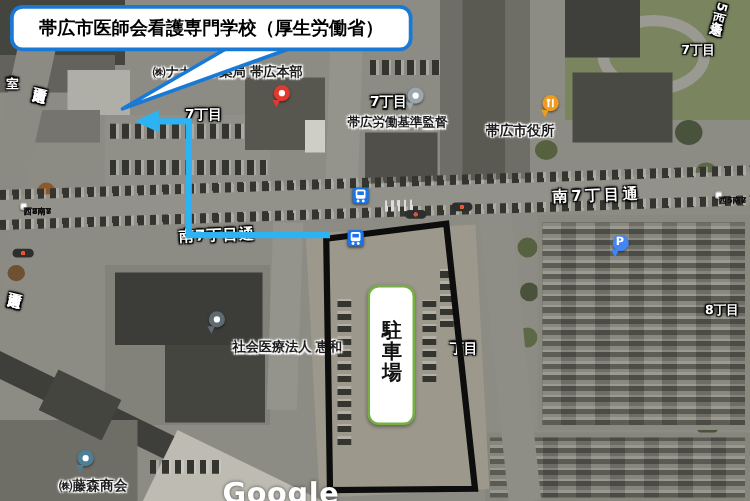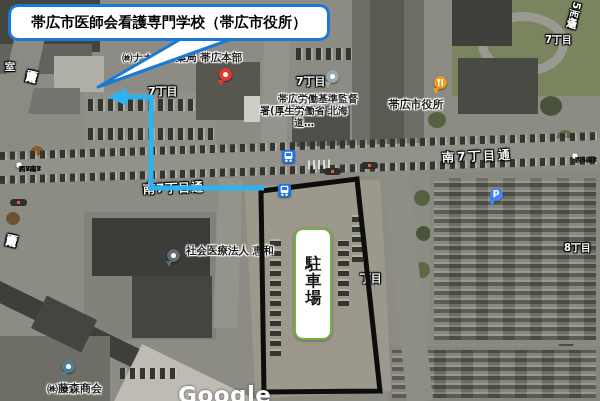--- a/index.html
+++ b/index.html
@@ -166,35 +166,34 @@
     <polygon points="127,88 108,97 127,106" fill="#2bb3f3"></polygon>
 
     <polygon points="186,36 240,36 98,87" fill="#ffffff" stroke="#1b79d6" stroke-width="3" stroke-linejoin="round"></polygon>
   </svg>
 
   <div class="lbl lbl-poi" style="left:122px;top:51px;font-size:10.5px;">㈱ナカジマ薬局 帯広本部</div>
   <div class="lbl lbl-road" style="left:148px;top:84px;font-size:11px;">7丁目</div>
   <div class="lbl lbl-road" style="left:296px;top:74px;font-size:11px;">7丁目</div>
   <div class="lbl lbl-poi" style="left:250px;top:93px;font-size:10px;line-height:12px;text-align:center;width:108px;white-space:normal;">
     <div style="position:static;text-align:right;">帯広労働基準監督</div>
-    <div style="position:static;">署(厚生労働省 北海道…</div>
   </div>
   <div class="lbl lbl-poi" style="left:366px;top:98px;font-size:11px;line-height:13px;text-align:center;width:100px;white-space:normal;">
     <div style="position:static;">帯広市役所</div>
   </div>
   <div class="lbl lbl-road" style="left:545px;top:33px;font-size:10px;">7丁目</div>
   <div class="lbl lbl-road vtext" style="left:570px;top:2px;font-size:10.5px;transform:rotate(14deg);">西5条通</div>
   <div class="lbl lbl-road" style="left:5px;top:60px;font-size:10px;">室</div>
   <div class="lbl lbl-road vtext" style="left:26px;top:62px;font-size:11px;transform:rotate(13deg);">西南大通</div>
   <div class="lbl lbl-road vtext" style="left:6px;top:226px;font-size:11px;transform:rotate(13deg);">西南大通</div>
   <div class="lbl lbl-road" style="left:143px;top:180px;font-size:12px;transform:rotate(-2deg);letter-spacing:1px;">南7丁目通</div>
   <div class="lbl lbl-road" style="left:442px;top:148px;font-size:12px;transform:rotate(-2deg);letter-spacing:3px;">南7丁目通</div>
   <div class="lbl lbl-road" style="left:564px;top:241px;font-size:10px;">8丁目</div>
   <div class="lbl lbl-road" style="left:360px;top:271px;font-size:11px;">丁目</div>
-  <div class="lbl lbl-poi" style="left:186px;top:244px;font-size:10.5px;line-height:12px;white-space:normal;width:128px;">
+  <div class="lbl lbl-poi" style="left:186px;top:272px;font-size:10.5px;line-height:12px;white-space:normal;width:128px;">
     <div style="position:static;">社会医療法人 恵和</div>
   </div>
   <div class="lbl lbl-poi" style="left:47px;top:381px;font-size:11px;">㈱藤森商会</div>
 
   <div class="signbox" style="left:16px;top:162px;">
     <div>西8南7</div>
     <div>西8南8</div>
     <div>西7南7</div>
   </div>
   <div class="signbox" style="left:572px;top:153px;">
@@ -264,18 +263,18 @@
       <i class="g"></i>
       <i class="y"></i>
       <i class="r"></i>
     </div>
 
   <div id="parking-label">
     <span>駐車場</span>
   </div>
 
   <div id="bubble">
-    <span style="position:static;">帯広市医師会看護専門学校（帯広市役所）</span>
+    <span style="position:static;">帯広市医師会看護専門学校（厚生労働省）</span>
   </div>
 
   <div id="google-mark">Google</div>
 
 </div>
 
 </body></html>

